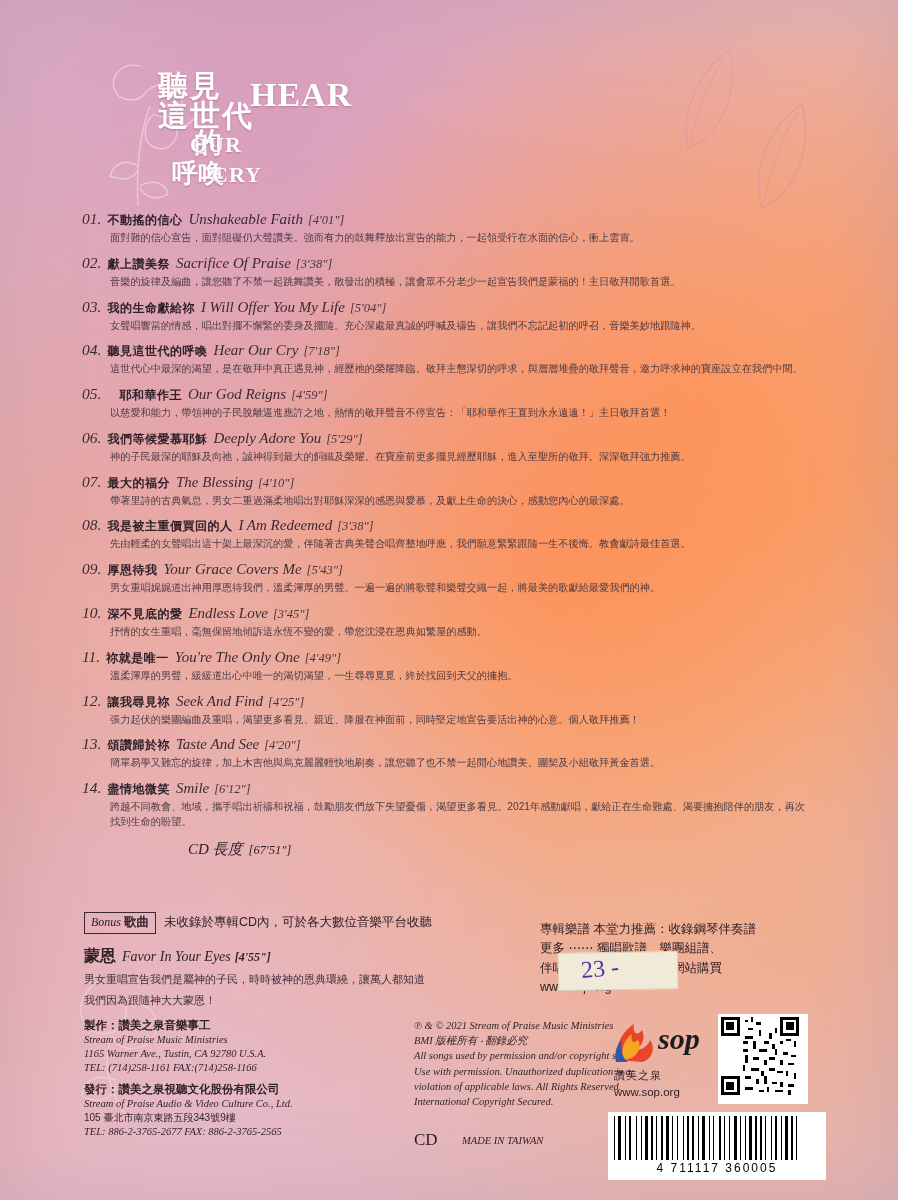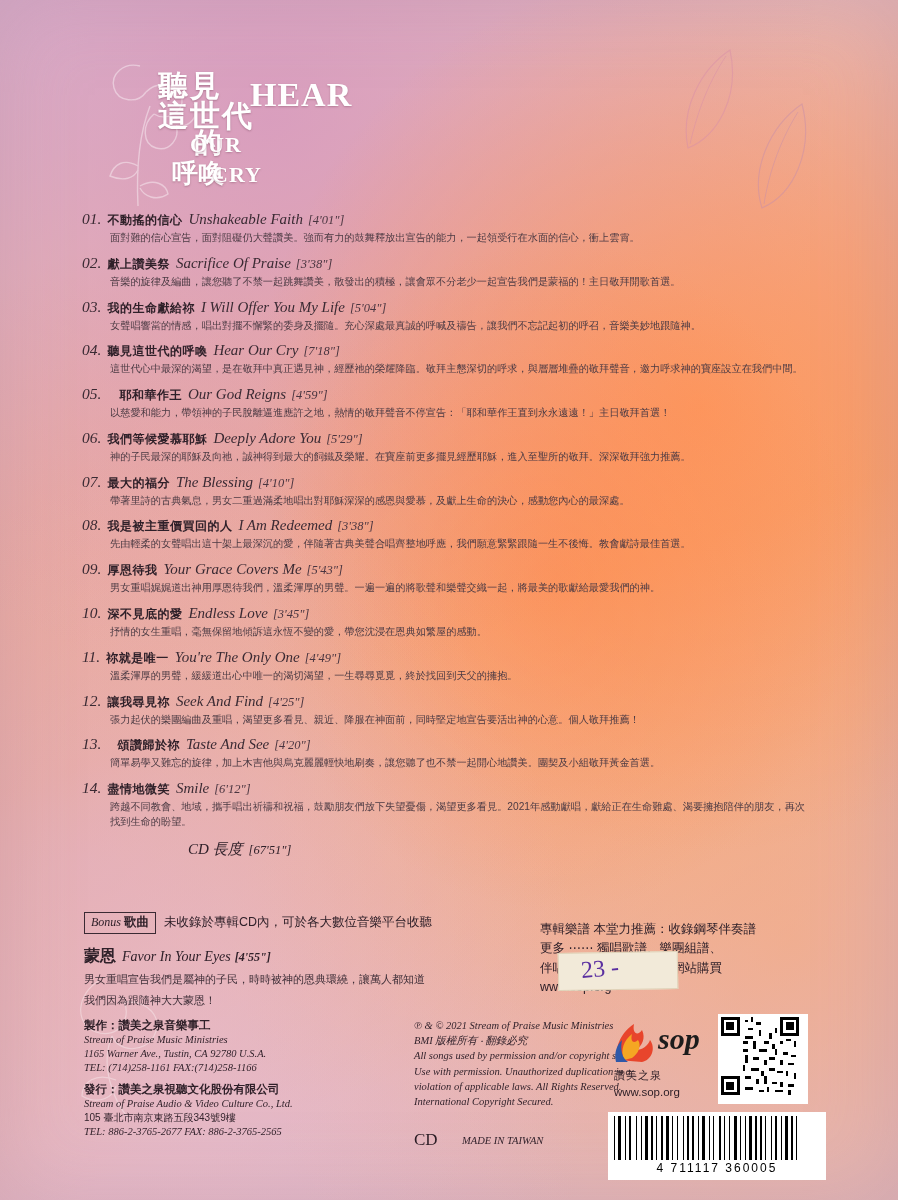--- a/index.html
+++ b/index.html
@@ -228,21 +228,21 @@
       </div>
       <div class="track">
         <div class="tline"><span class="tnum">11.</span><span class="tcn" style="margin-left: 6px;">祢就是唯一</span><span class="ten">You're The Only One</span><span class="tdur">[4'49"]</span></div>
         <div class="tdesc">溫柔渾厚的男聲，緩緩道出心中唯一的渴切渴望，一生尋尋覓覓，終於找回到天父的擁抱。</div>
       </div>
       <div class="track">
         <div class="tline"><span class="tnum">12.</span><span class="tcn" style="margin-left: 6px;">讓我尋見祢</span><span class="ten">Seek And Find</span><span class="tdur">[4'25"]</span></div>
         <div class="tdesc">張力起伏的樂團編曲及重唱，渴望更多看見、親近、降服在神面前，同時堅定地宣告要活出神的心意。個人敬拜推薦！</div>
       </div>
       <div class="track">
-        <div class="tline"><span class="tnum">13.</span><span class="tcn" style="margin-left: 16px;">頌讚歸於祢</span><span class="ten">Taste And See</span><span class="tdur">[4'20"]</span></div>
+        <div class="tline"><span class="tnum">13.</span><span class="tcn" style="margin-left: 6px;">頌讚歸於祢</span><span class="ten">Taste And See</span><span class="tdur">[4'20"]</span></div>
         <div class="tdesc">簡單易學又難忘的旋律，加上木吉他與烏克麗麗輕快地刷奏，讓您聽了也不禁一起開心地讚美。團契及小組敬拜黃金首選。</div>
       </div>
       <div class="track">
         <div class="tline"><span class="tnum">14.</span><span class="tcn" style="margin-left: 6px;">盡情地微笑</span><span class="ten">Smile</span><span class="tdur">[6'12"]</span></div>
         <div class="tdesc">跨越不同教會、地域，攜手唱出祈禱和祝福，鼓勵朋友們放下失望憂傷，渴望更多看見。2021年感動獻唱，獻給正在生命難處、渴要擁抱陪伴的朋友，再次找到生命的盼望。</div>
       </div>
       <div class="cdlen"><span>CD 長度</span><span class="d">[67'51"]</span></div>
     </div>
 
   <div class="bonus">

